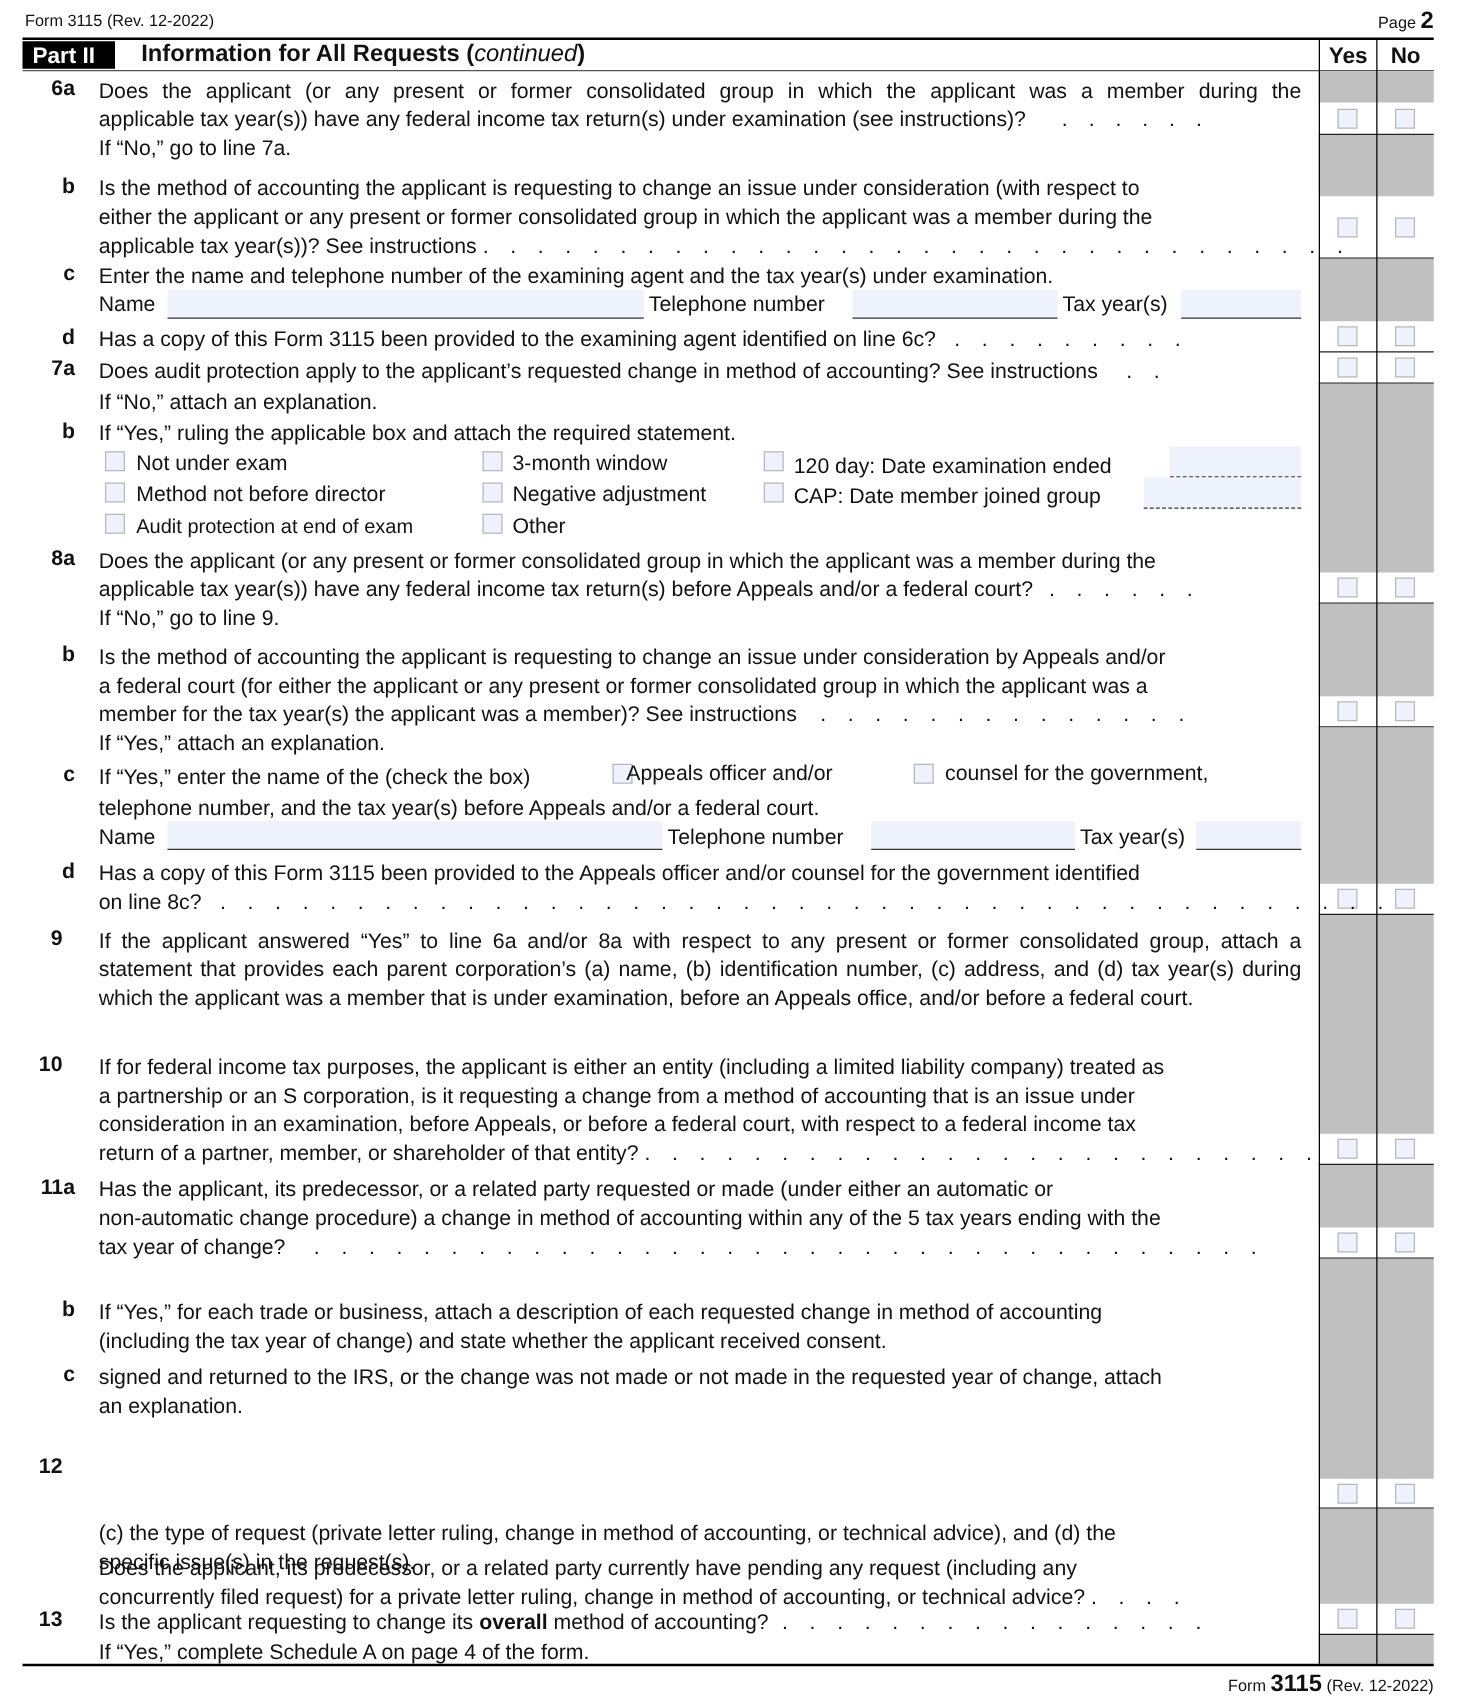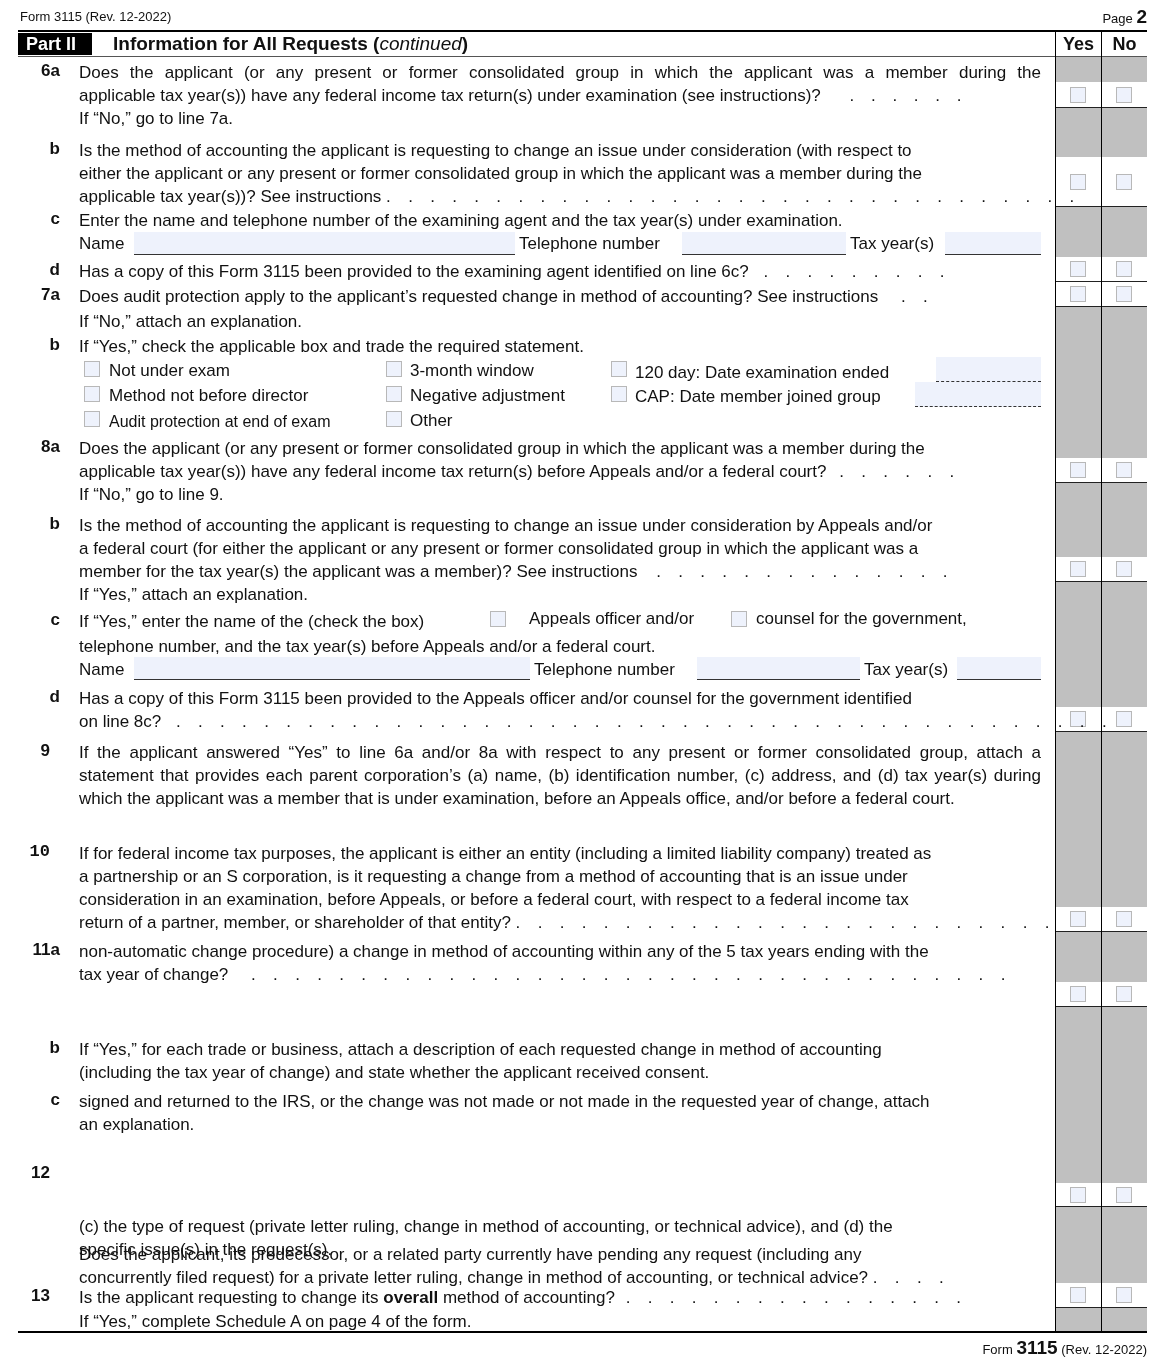--- a/index.html
+++ b/index.html
@@ -121,21 +121,21 @@
 <div class="abs fill" style="left:945px;top:232px;width:96px;"></div>
 
 <div class="abs num" style="top:260px;">d</div>
 <div class="abs line" style="left:79px;top:260px;"><span>Has a copy of this Form 3115 been provided to the examining agent identified on line 6c?</span> <span style="margin-left:10px;letter-spacing:6.3px;">. . . . . . . . .</span></div>
 
 <div class="abs num" style="top:285px;">7a</div>
 <div class="abs line" style="left:79px;top:285px;"><span>Does audit protection apply to the applicant’s requested change in method of accounting? See instructions</span> <span style="margin-left:18px;letter-spacing:6.3px;">. .</span></div>
 <div class="abs line" style="left:79px;top:310px;">If “No,” attach an explanation.</div>
 
 <div class="abs num" style="top:335px;">b</div>
-<div class="abs line" style="left:79px;top:335px;">If “Yes,” check the applicable box and trade the required statement.</div>
+<div class="abs line" style="left:79px;top:335px;">If “Yes,” ruling the applicable box and attach the required statement.</div>
 
 <div class="abs cb" style="left:84px;top:361px;"></div>
 <div class="abs line" style="left:109px;top:359px;">Not under exam</div>
 <div class="abs cb" style="left:386px;top:361px;"></div>
 <div class="abs line" style="left:410px;top:359px;">3-month window</div>
 <div class="abs cb" style="left:611px;top:361px;"></div>
 <div class="abs line" style="left:635px;top:361px;">120 day: Date examination ended</div>
 <div class="abs fill-dash" style="left:936px;top:357px;width:105px;height:24px;"></div>
 
 <div class="abs cb" style="left:84px;top:386px;"></div>
@@ -162,50 +162,51 @@
 <div class="abs txt" style="top:514px;">
   <div class="line">Is the method of accounting the applicant is requesting to change an issue under consideration by Appeals and/or</div>
   <div class="line">a federal court (for either the applicant or any present or former consolidated group in which the applicant was a</div>
   <div class="line"><span>member for the tax year(s) the applicant was a member)? See instructions</span> <span style="margin-left:14px;letter-spacing:6.3px;">. . . . . . . . . . . . . .</span></div>
   <div class="line">If “Yes,” attach an explanation.</div>
 </div>
 
 <div class="abs num" style="top:610px;">c</div>
 <div class="abs line" style="left:79px;top:610px;">If “Yes,” enter the name of the (check the box)</div>
 <div class="abs cb" style="left:490px;top:611px;"></div>
-<div class="abs line" style="left:529px;top:607px;">Appeals officer and/or</div>
+<div class="abs line" style="left:501px;top:607px;">Appeals officer and/or</div>
 <div class="abs cb" style="left:731px;top:611px;"></div>
 <div class="abs line" style="left:756px;top:607px;">counsel for the government,</div>
 <div class="abs line" style="left:79px;top:635px;">telephone number, and the tax year(s) before Appeals and/or a federal court.</div>
 <div class="abs line" style="left:79px;top:658px;">Name</div>
 <div class="abs fill" style="left:134px;top:657px;width:396px;"></div>
 <div class="abs line" style="left:534px;top:658px;">Telephone number</div>
 <div class="abs fill" style="left:697px;top:657px;width:163px;"></div>
 <div class="abs line" style="left:864px;top:658px;">Tax year(s)</div>
 <div class="abs fill" style="left:957px;top:657px;width:84px;"></div>
 
 <div class="abs num" style="top:687px;">d</div>
 <div class="abs txt" style="top:687px;">
   <div class="line">Has a copy of this Form 3115 been provided to the Appeals officer and/or counsel for the government identified</div>
   <div class="line"><span>on line 8c?</span> <span style="margin-left:10px;letter-spacing:6.3px;">. . . . . . . . . . . . . . . . . . . . . . . . . . . . . . . . . . . . . . . . . . .</span></div>
 </div>
 
 <div class="abs num" style="top:741px;width:32px;">9</div>
 <div class="abs txt" style="top:741px;">If the applicant answered “Yes” to line 6a and/or 8a with respect to any present or former consolidated group, attach a statement that provides each parent corporation’s (a) name, (b) identification number, (c) address, and (d) tax year(s) during which the applicant was a member that is under examination, before an Appeals office, and/or before a federal court.</div>
 
-<div class="abs num" style="top:842px;width:32px;font-family:Liberation Mono, monospace;">10</div>
+<div class="abs num" style="top:842px;width:32px;">10</div>
 <div class="abs txt" style="top:842px;">
   <div class="line">If for federal income tax purposes, the applicant is either an entity (including a limited liability company) treated as</div>
   <div class="line">a partnership or an S corporation, is it requesting a change from a method of accounting that is an issue under</div>
   <div class="line">consideration in an examination, before Appeals, or before a federal court, with respect to a federal income tax</div>
   <div class="line"><span>return of a partner, member, or shareholder of that entity?</span> <span style="letter-spacing:6.3px;">. . . . . . . . . . . . . . . . . . . . . . . . .</span></div>
 </div>
 
 <div class="abs num" style="top:940px;width:42px;">11a</div>
 <div class="abs txt" style="top:940px;">
+  <div class="line">Has the applicant, its predecessor, or a related party requested or made (under either an automatic or</div>
   <div class="line">non-automatic change procedure) a change in method of accounting within any of the 5 tax years ending with the</div>
   <div class="line"><span>tax year of change?</span> <span style="margin-left:18px;letter-spacing:6.3px;">. . . . . . . . . . . . . . . . . . . . . . . . . . . . . . . . . . .</span></div>
 </div>
 
 <div class="abs num" style="top:1038px;">b</div>
 <div class="abs txt" style="top:1038px;">
   <div class="line">If “Yes,” for each trade or business, attach a description of each requested change in method of accounting</div>
   <div class="line">(including the tax year of change) and state whether the applicant received consent.</div>
 </div>
 

